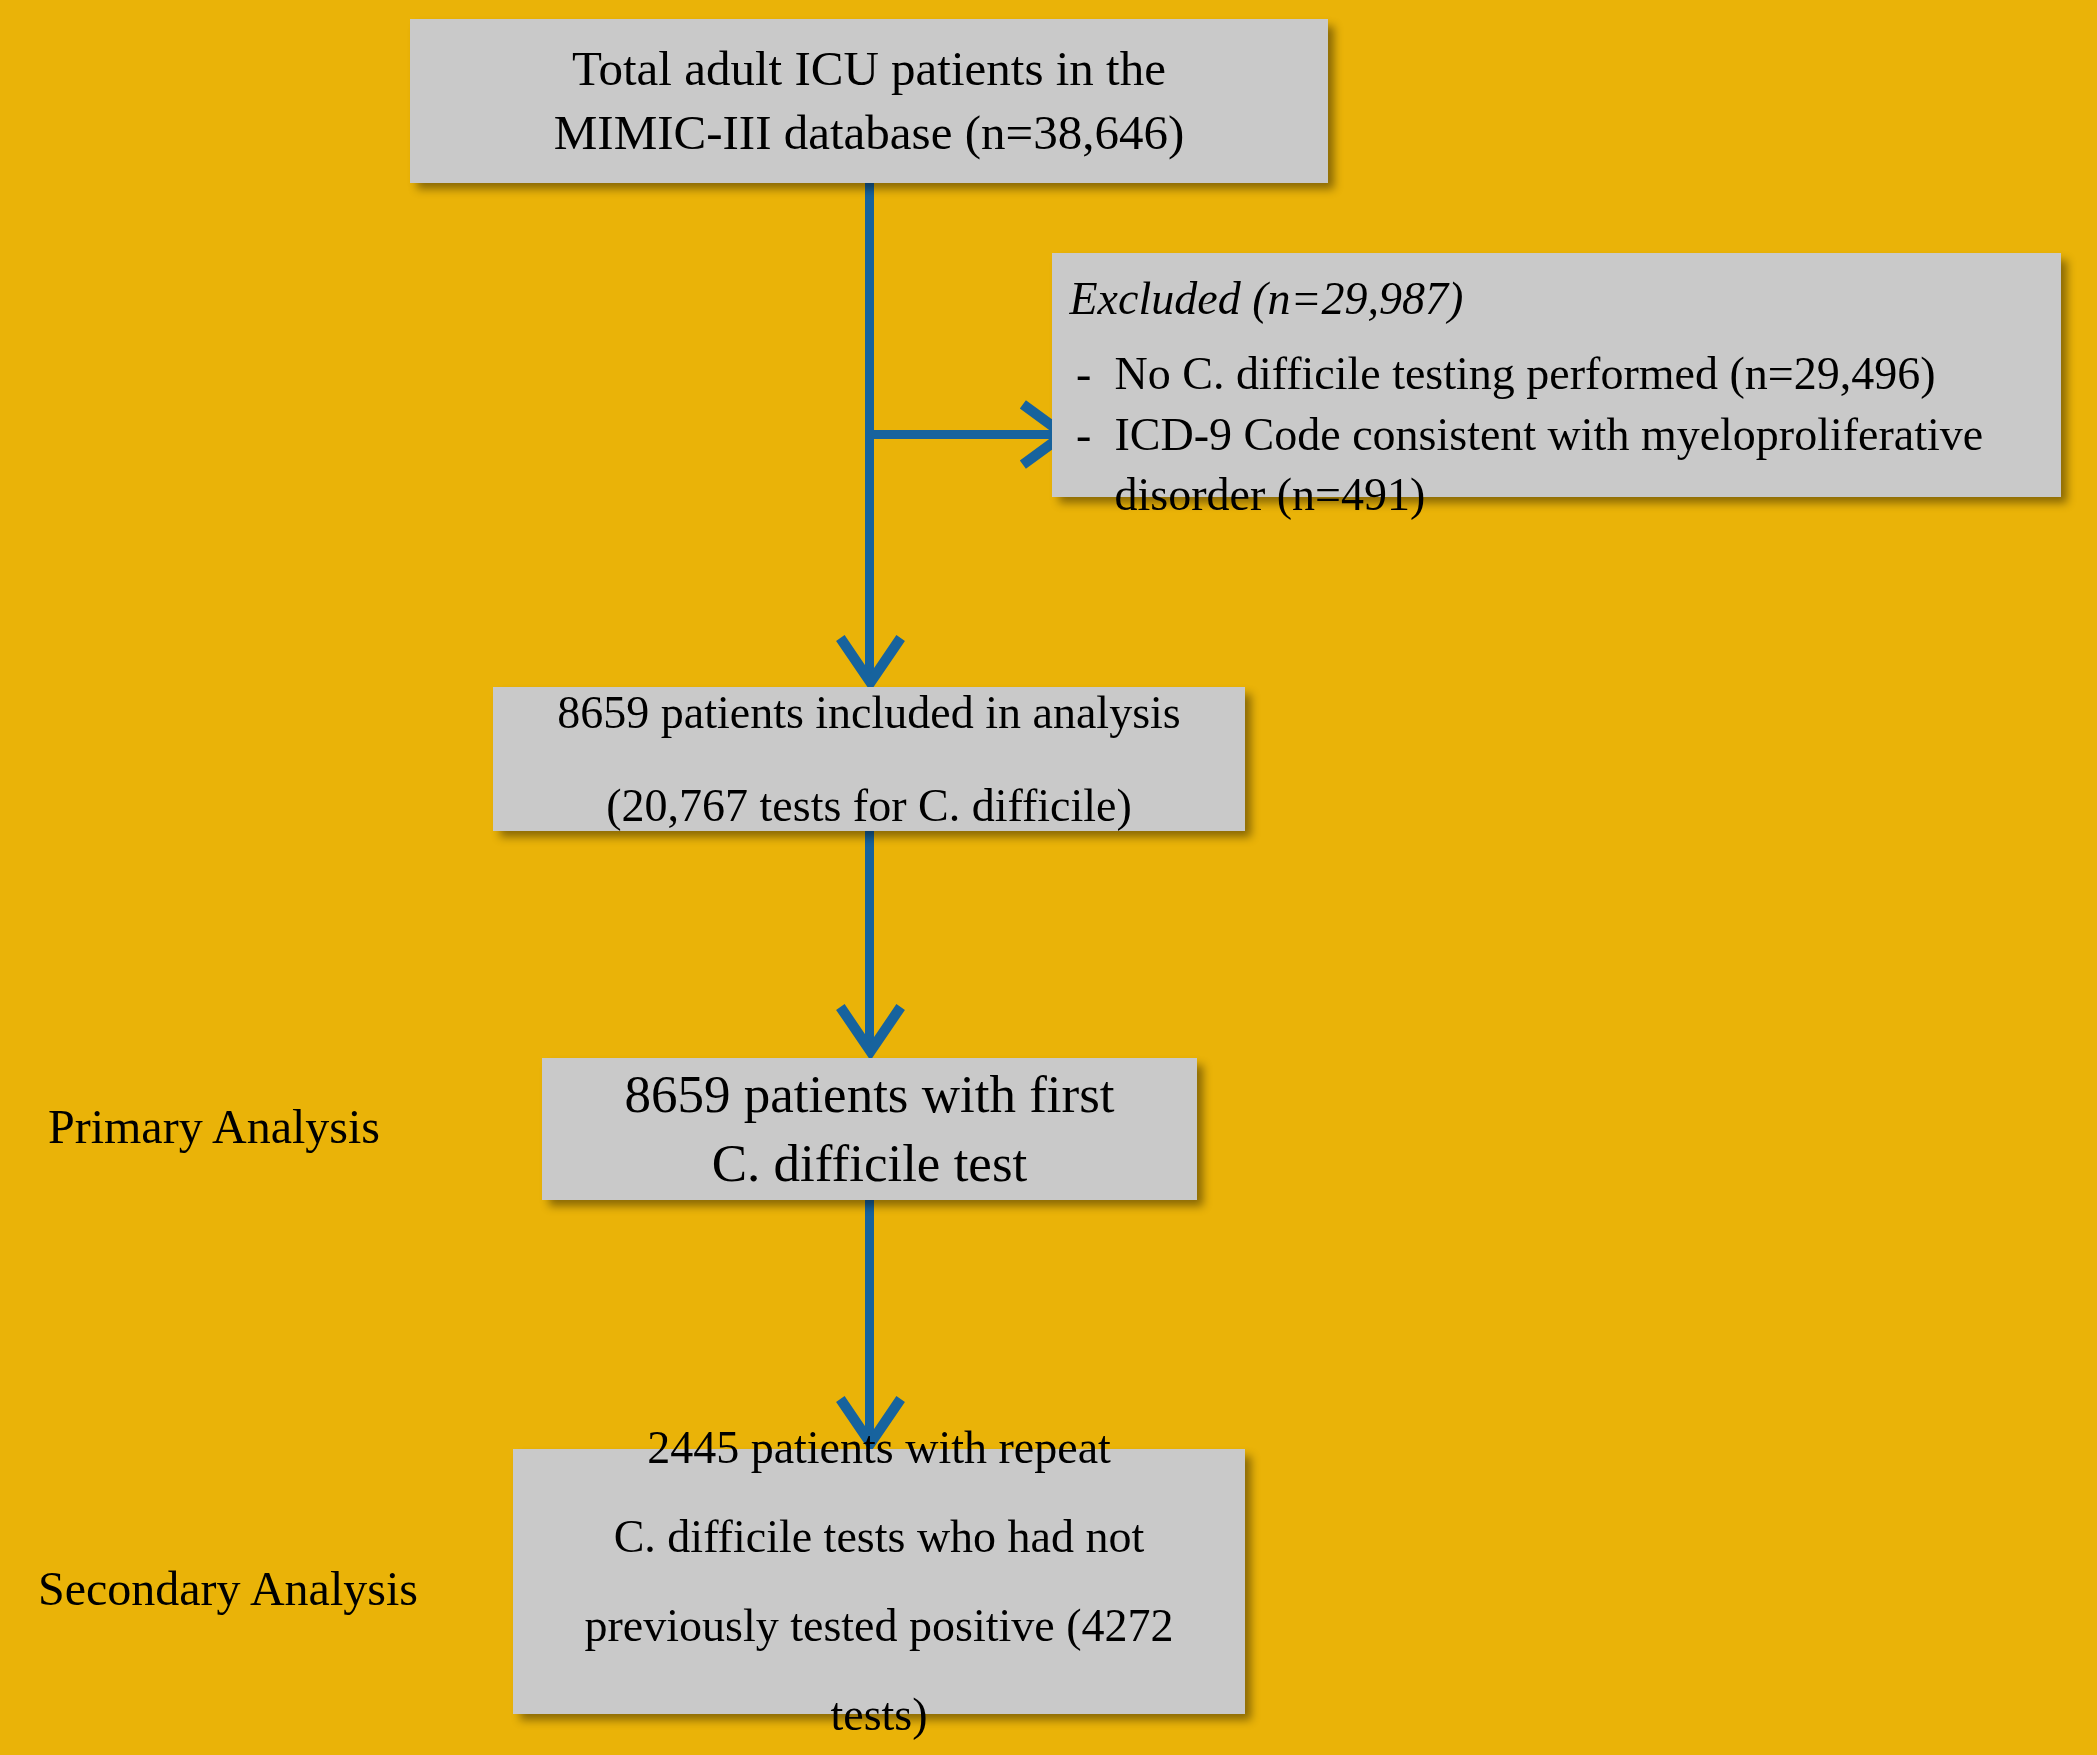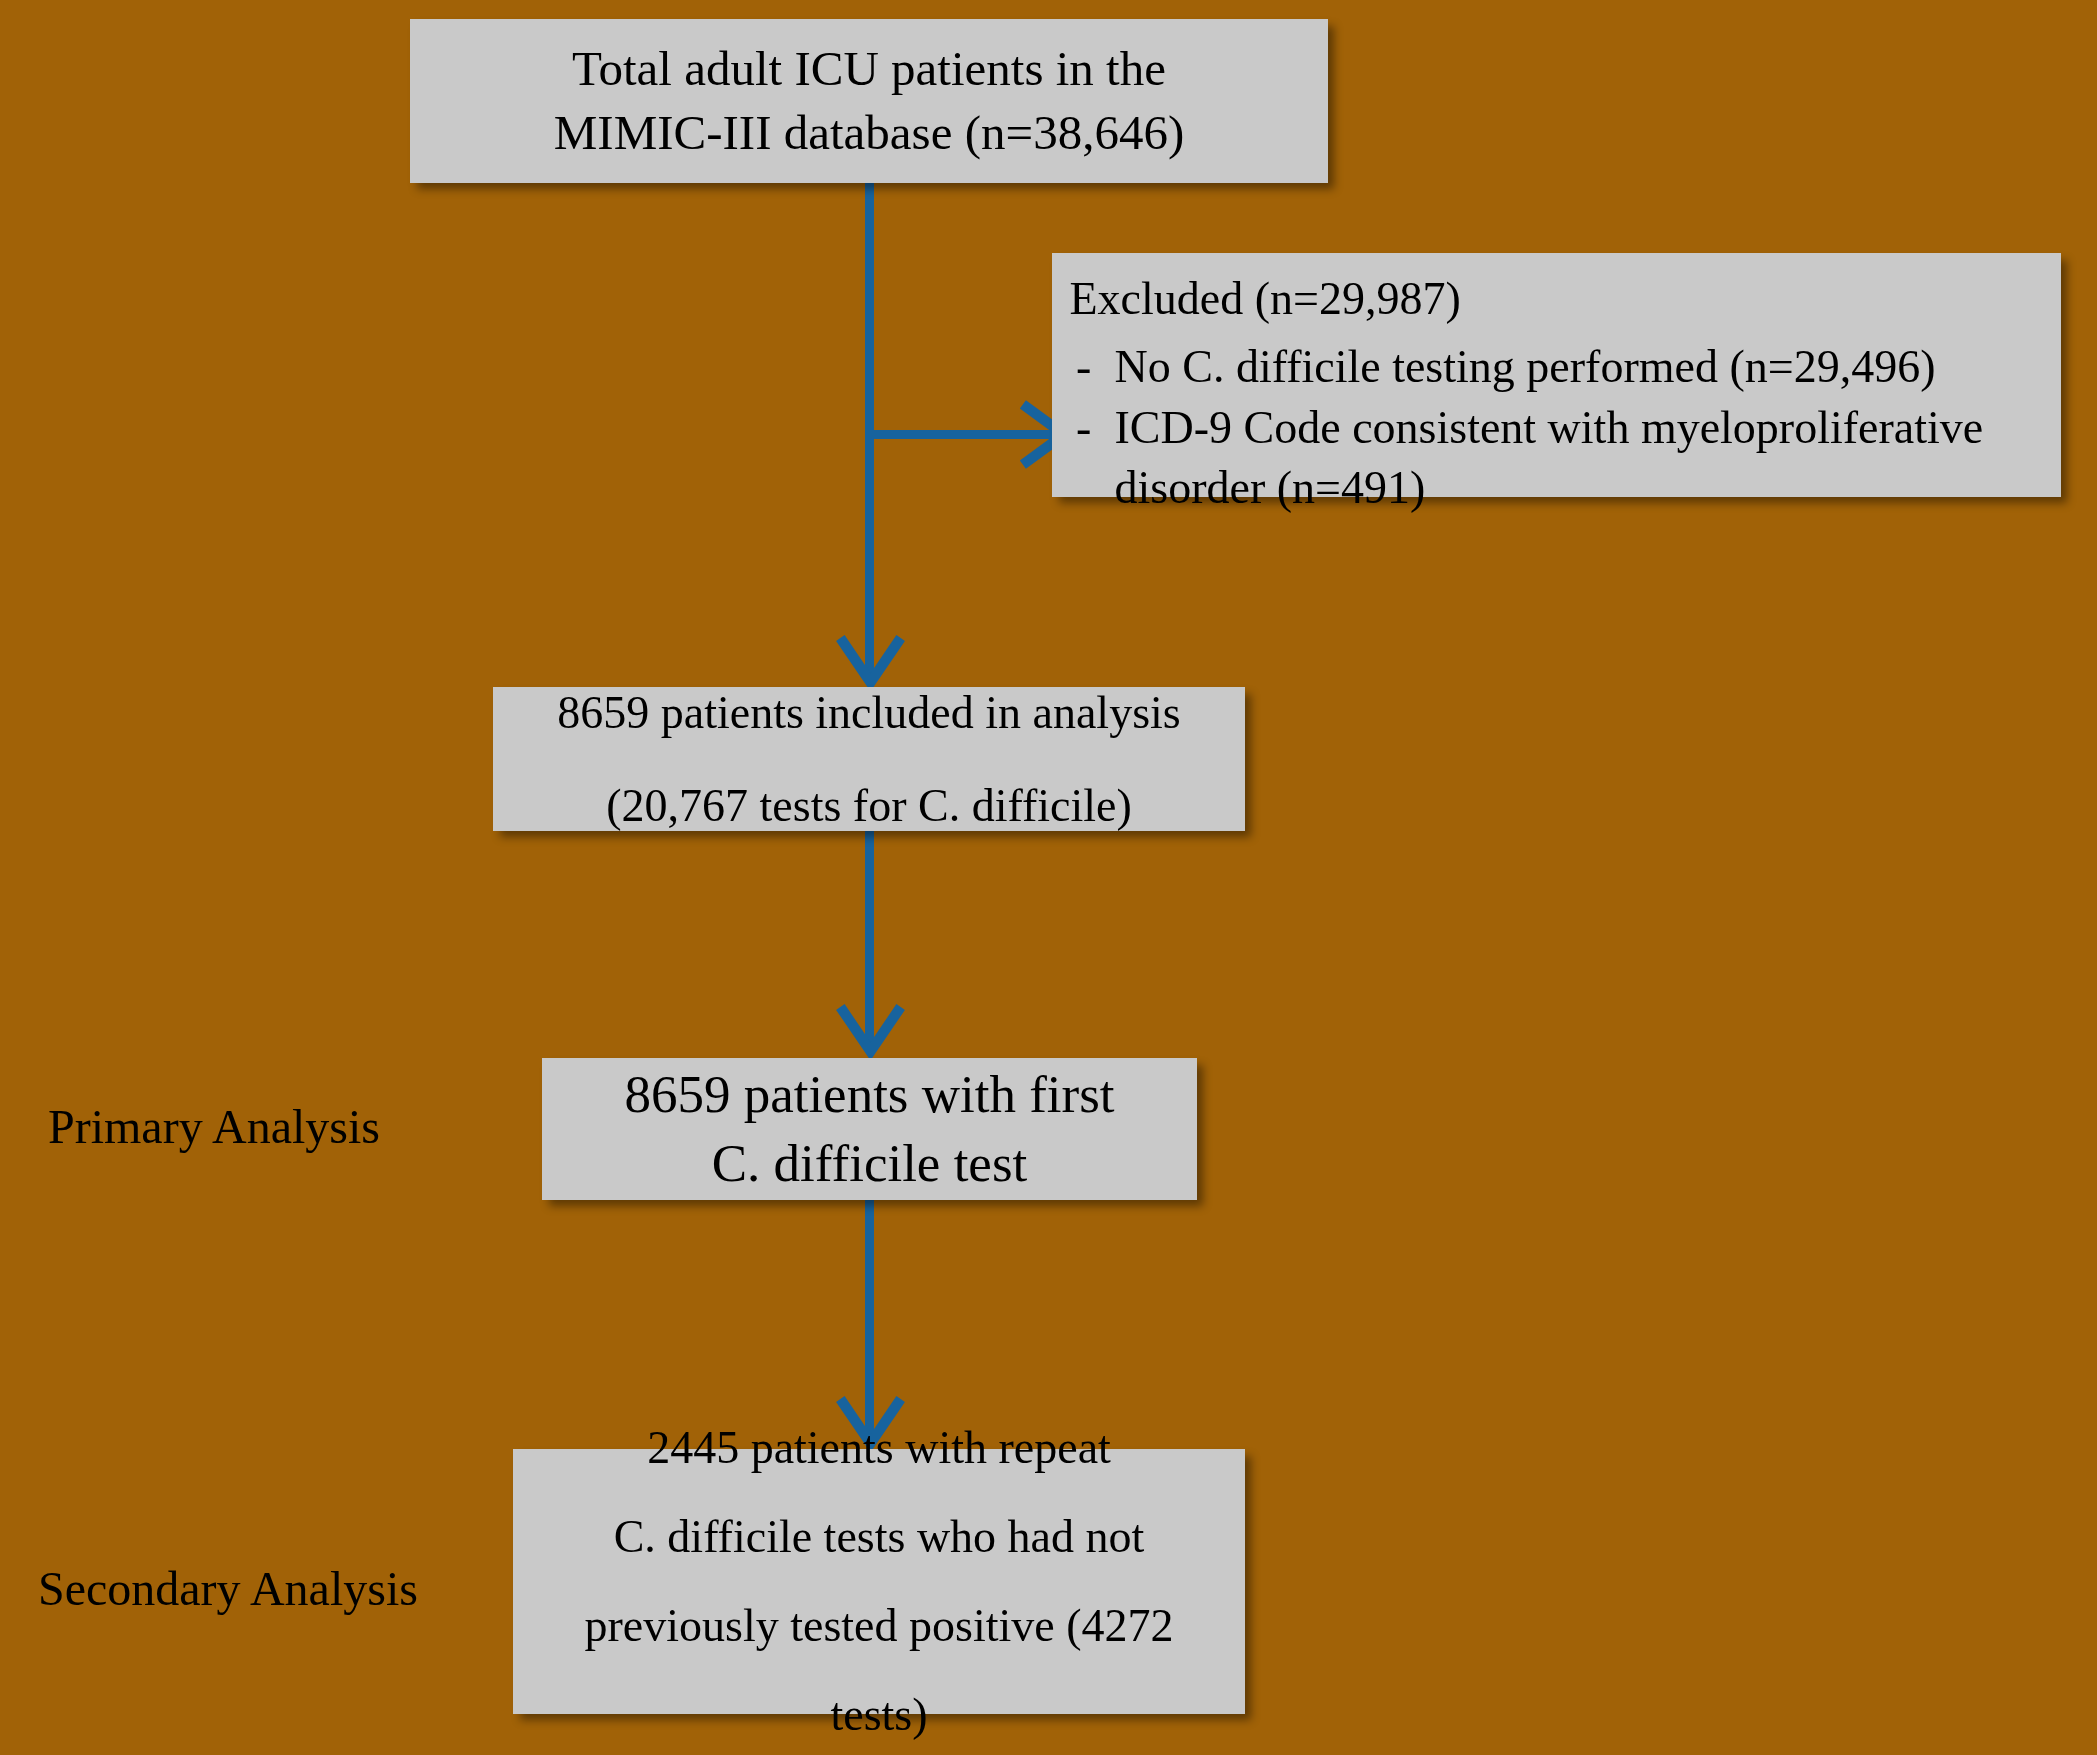--- a/index.html
+++ b/index.html
@@ -7,21 +7,21 @@
     padding: 0;
     background: #ffffff;
   }
   body {
     font-family: "Liberation Serif", "DejaVu Serif", serif;
   }
   #canvas {
     position: relative;
     width: 2097px;
     height: 1755px;
-    background: #a16207;
+    background: #eab308;
     overflow: hidden;
   }
 
   
   .flow-box {
     position: absolute;
     background: #c9c9c9;
     box-shadow: 7.2px 7.2px 8.7px rgba(0,0,0,0.42);
     box-sizing: border-box;
     display: flex;
@@ -42,21 +42,22 @@
                     align-items: flex-start; justify-content: flex-start;
                     padding: 16px 17.5px 0 17.5px; }
   #box-included   { left: 493px;  top: 687px;  width: 752px;  height: 144px; font-size: 46px; gap: 33px; }
   #box-primary    { left: 542px;  top: 1058px; width: 655px;  height: 142px; font-size: 53px; }
   #box-secondary  { left: 513px;  top: 1449px; width: 732px;  height: 265px; font-size: 46px; gap: 29px; }
 
   
   .excl-title {
     display: block;
     white-space: nowrap;
-    margin-bottom: 8px;
+    margin-bottom: 15px;
+    font-style: italic;
   }
   .excl-list {
     list-style: none;
     margin: 0;
     padding: 0;
     width: 100%;
   }
   .excl-item {
     display: flex;
     align-items: flex-start;

